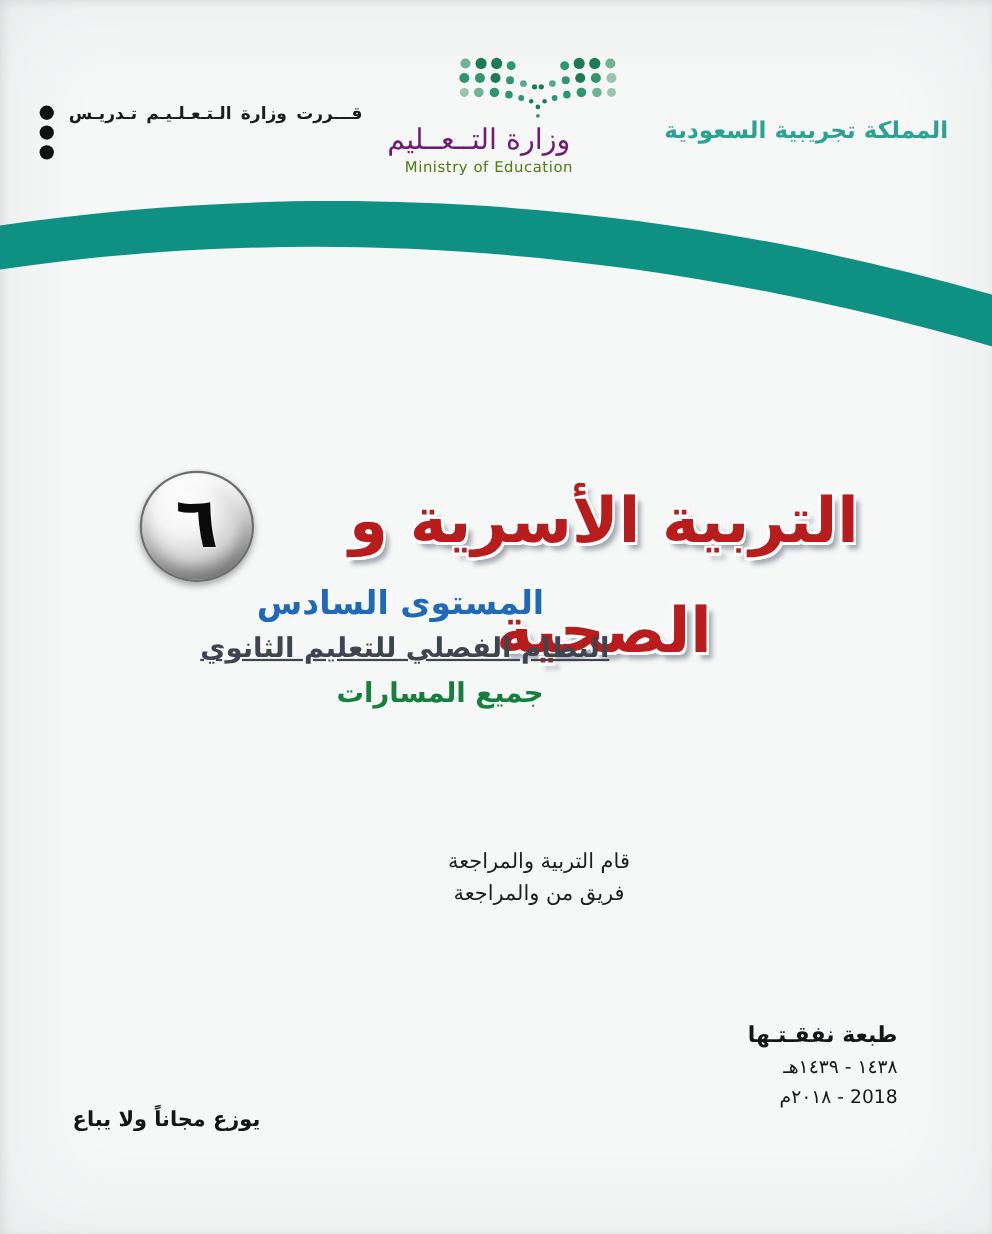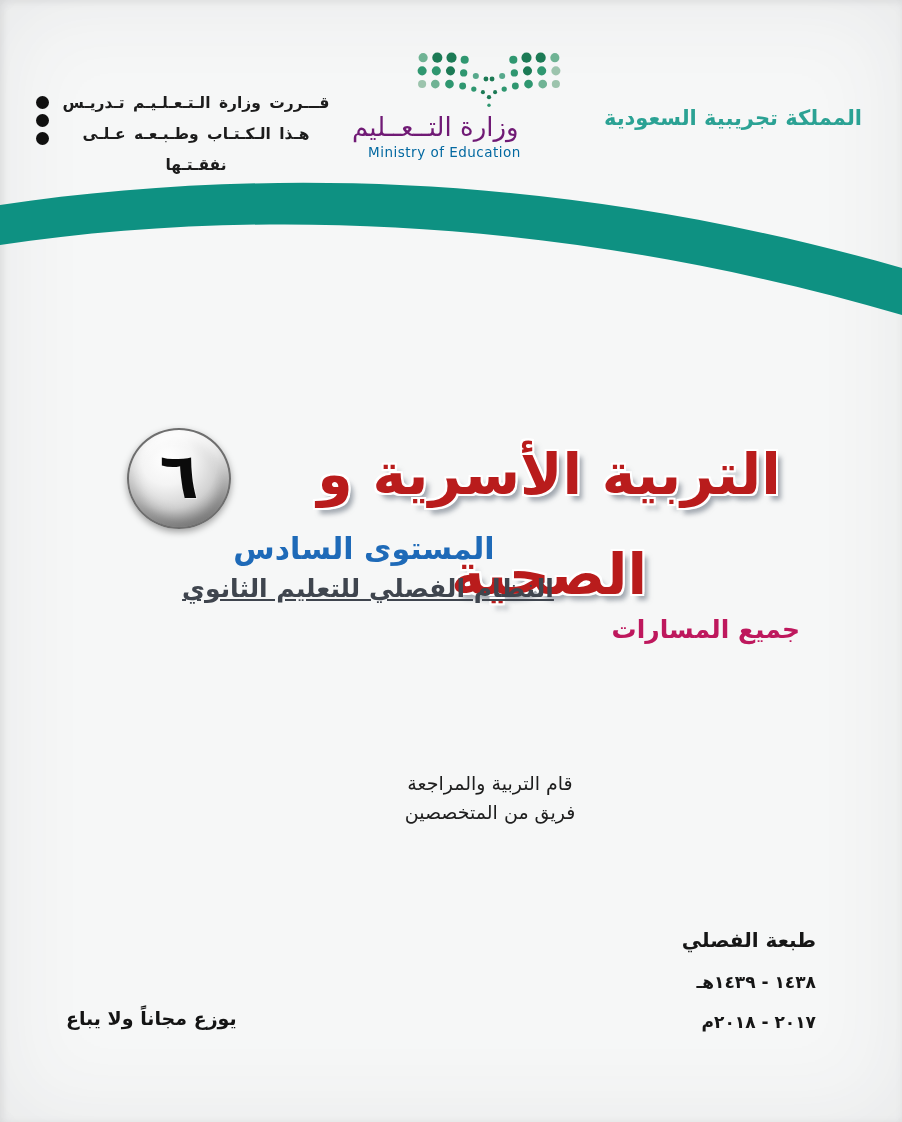--- a/index.html
+++ b/index.html
@@ -32,21 +32,21 @@
   }
   .logo-dots-svg { position: absolute; left: 413px; top: 50px; }
   .ministry-ar {
     position: absolute; left: 352px; top: 112px; width: 185px;
     direction: rtl; text-align: left;
     font-size: 26px; font-weight: normal; color: #701a75;
   }
   .ministry-en {
     position: absolute; left: 352px; top: 144px; width: 185px;
     text-align: center;
-    font-size: 13.5px; color: #0369a1; letter-spacing: 0.5px;
+    font-size: 13.5px; color: #4d7c0f; letter-spacing: 0.5px;
   }
 
   
   .swoosh { position: absolute; left: 0; top: 160px; width: 902px; height: 200px; display: block; }
 
   
   .badge {
     position: absolute; left: 127px; top: 428px;
     width: 104px; height: 101px; border-radius: 50%;
     background: radial-gradient(circle at 38% 30%, #ffffff 0%, #f4f4f4 28%, #d2d2d2 55%, #9b9b9b 78%, #7a7a7a 92%, #909090 100%);
@@ -73,57 +73,56 @@
     direction: rtl; text-align: center;
     font-size: 30px; font-weight: bold; color: #1e6ab8;
   }
   .system-line {
     position: absolute; left: 0; top: 574px; width: 736px;
     direction: rtl; text-align: center;
     font-size: 25px; font-weight: bold; color: #3f454e; text-decoration: underline;
   }
   .tracks-line {
     position: absolute; left: 0; top: 615px; width: 800px;
-    direction: rtl; text-align: right;
-    font-size: 25px; font-weight: bold; color: #be185d;
+    direction: rtl; text-align: center;
+    font-size: 25px; font-weight: bold; color: #15803d;
   }
 
   
   .authors {
     position: absolute; left: 340px; top: 769px; width: 300px;
     direction: rtl; text-align: center;
     font-size: 19px; color: #1e1e1e; line-height: 29px;
   }
 
   
   .edition-block {
     position: absolute; right: 86px; top: 928px;
     direction: rtl; text-align: right; color: #161616;
   }
   .edition-block .edition { font-size: 20px; font-weight: bold; }
-  .edition-block .years { font-size: 17px; font-weight: bold; letter-spacing: 2px; margin-top: 20px; }
+  .edition-block .years { font-size: 17px; font-weight: normal; letter-spacing: 2px; margin-top: 8px; }
   .free-note {
     position: absolute; left: 66px; top: 962px;
     direction: rtl;
     font-size: 19px; font-weight: bold; color: #141414; margin-top: 45px;
   }
 </style>
 </head>
 <body>
 
 <div id="cover">
 
   <div class="decree-dots">
     <div class="dot"></div>
     <div class="dot"></div>
     <div class="dot"></div>
   </div>
   <div class="decree">
     <div>قـــررت وزارة الـتـعـلـيـم تـدريـس</div>
-    <div>هـذا الـكـتـاب وطـبـعـه عـلـى نفقـتـها</div>
   </div>
 
   <svg class="logo-dots-svg" width="152" height="64" viewBox="0 0 150 62">
 
     <circle cx="10" cy="7" r="4.5" fill="#6fb394"></circle>
       <circle cx="24" cy="7" r="5" fill="#1c7a55"></circle>
       <circle cx="38" cy="7" r="5" fill="#1c7a55"></circle>
       <circle cx="51" cy="9" r="4" fill="#2f9770"></circle>
     <circle cx="9" cy="20" r="4.5" fill="#2f9770"></circle>
       <circle cx="23" cy="20" r="4.5" fill="#2f9770"></circle>
@@ -171,23 +170,23 @@
     <span>٦</span>
   </div>
   <h1 class="book-title">التربية الأسرية و الصحية</h1>
 
   <div class="level">المستوى السادس</div>
   <div class="system-line">النظام الفصلي للتعليم الثانوي</div>
   <div class="tracks-line">جميع المسارات</div>
 
   <div class="authors">
     <div>قام التربية والمراجعة</div>
-    <div>فريق من المتخصصين</div>
+    <div>فريق من والمراجعة</div>
   </div>
 
   <div class="edition-block">
-    <div class="edition">طبعة الفصلي</div>
+    <div class="edition">طبعة نفقـتـها</div>
     <div class="years">١٤٣٨ - ١٤٣٩هـ</div>
-    <div class="years">٢٠١٧ - ٢٠١٨م</div>
+    <div class="years">2018 - ٢٠١٨م</div>
   </div>
   <div class="free-note">يوزع مجاناً ولا يباع</div>
 
 </div>
 
 </body></html>

